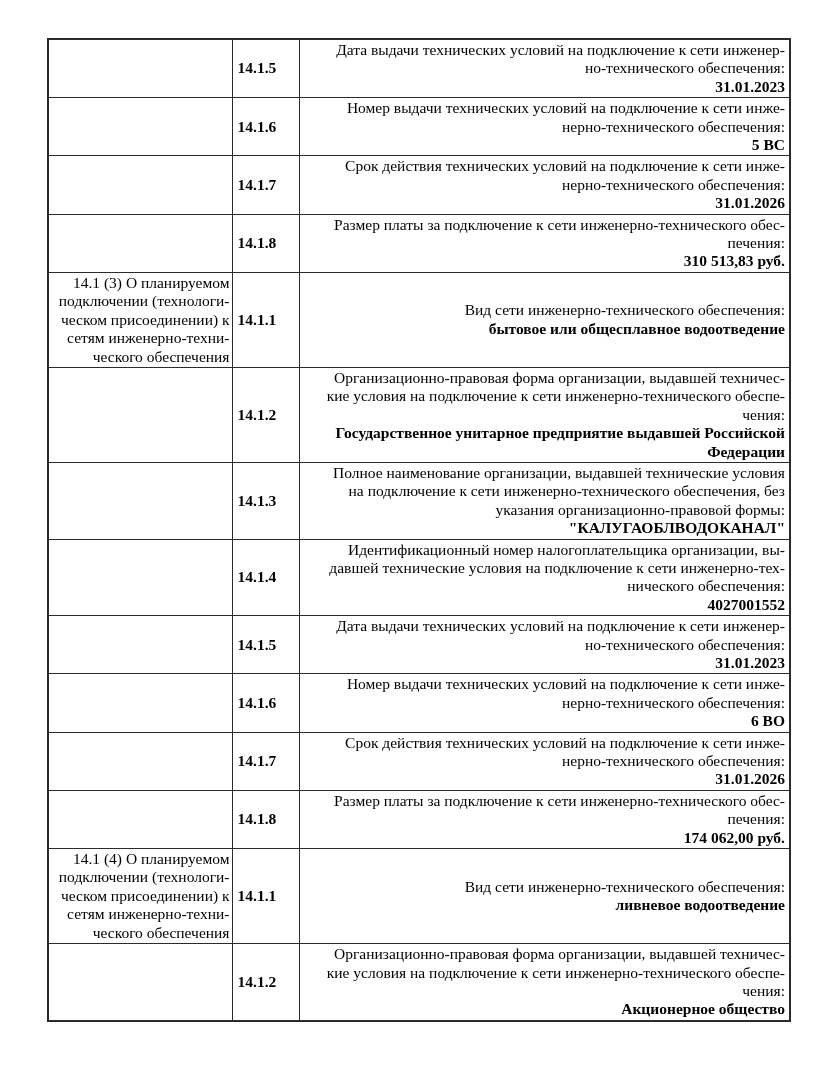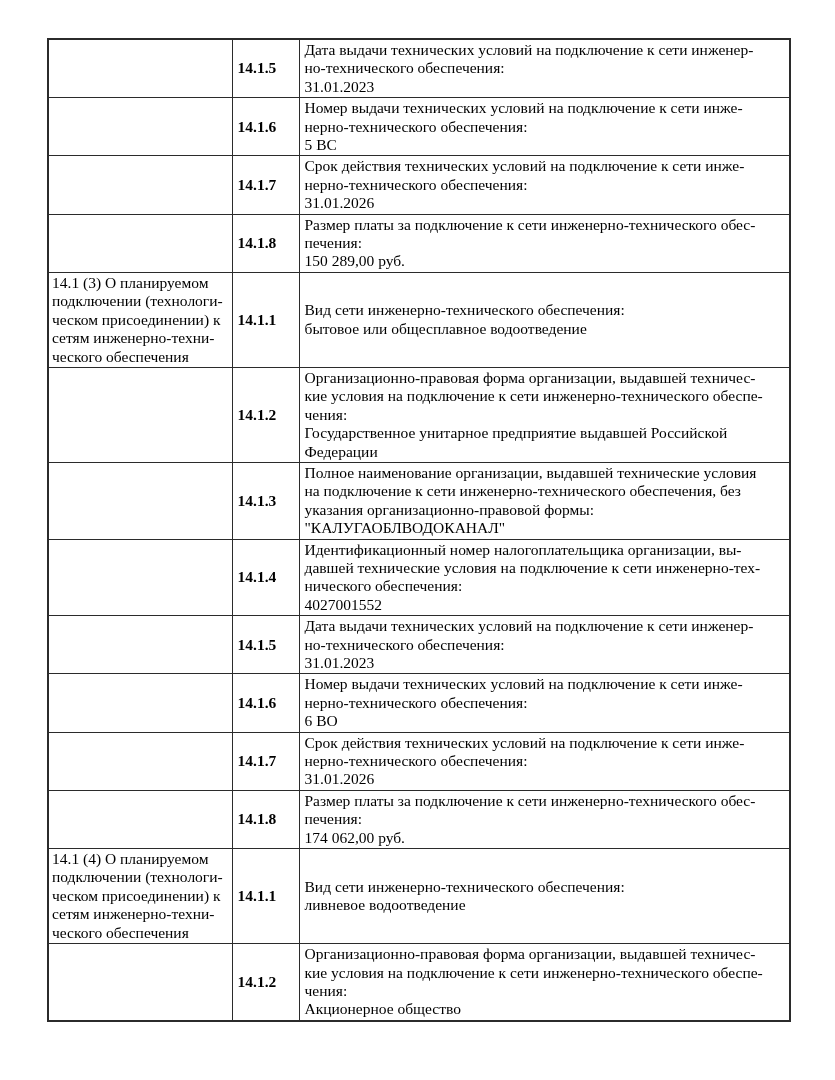--- a/index.html
+++ b/index.html
@@ -34,22 +34,22 @@
     padding: 1px 2px 1px 3px;
     vertical-align: top;
   }
   td.col-code {
     padding: 1px 2px 1px 5px;
     font-weight: bold;
   }
   td.col-content {
     padding: 1px 4px 1px 5px;
   }
-  .pre { white-space: pre-line; display: block; }
-  .field-value { font-weight: normal; }
+  .pre { white-space: pre-line; display: block; text-align: right; }
+  .field-value { font-weight: bold; }
 </style>
 </head>
 <body>
 
 <div class="page">
   <table class="decl-table">
     <colgroup>
       <col style="width:184px">
       <col style="width:67px">
       <col style="width:491px">
@@ -100,21 +100,21 @@
   <tr>
     <td class="col-section">
       <span class="pre"></span>
     </td>
     <td class="col-code">
       <span>14.1.8</span>
     </td>
     <td class="col-content">
       <span class="pre field-label">Размер платы за подключение к сети инженерно-технического обес-
 печения:</span>
-      <span class="pre field-value">150 289,00 руб.</span>
+      <span class="pre field-value">310 513,83 руб.</span>
     </td>
   </tr>
 
   <tr>
     <td class="col-section">
       <span class="pre">14.1 (3) О планируемом
 подключении (технологи-
 ческом присоединении) к
 сетям инженерно-техни-
 ческого обеспечения</span>

